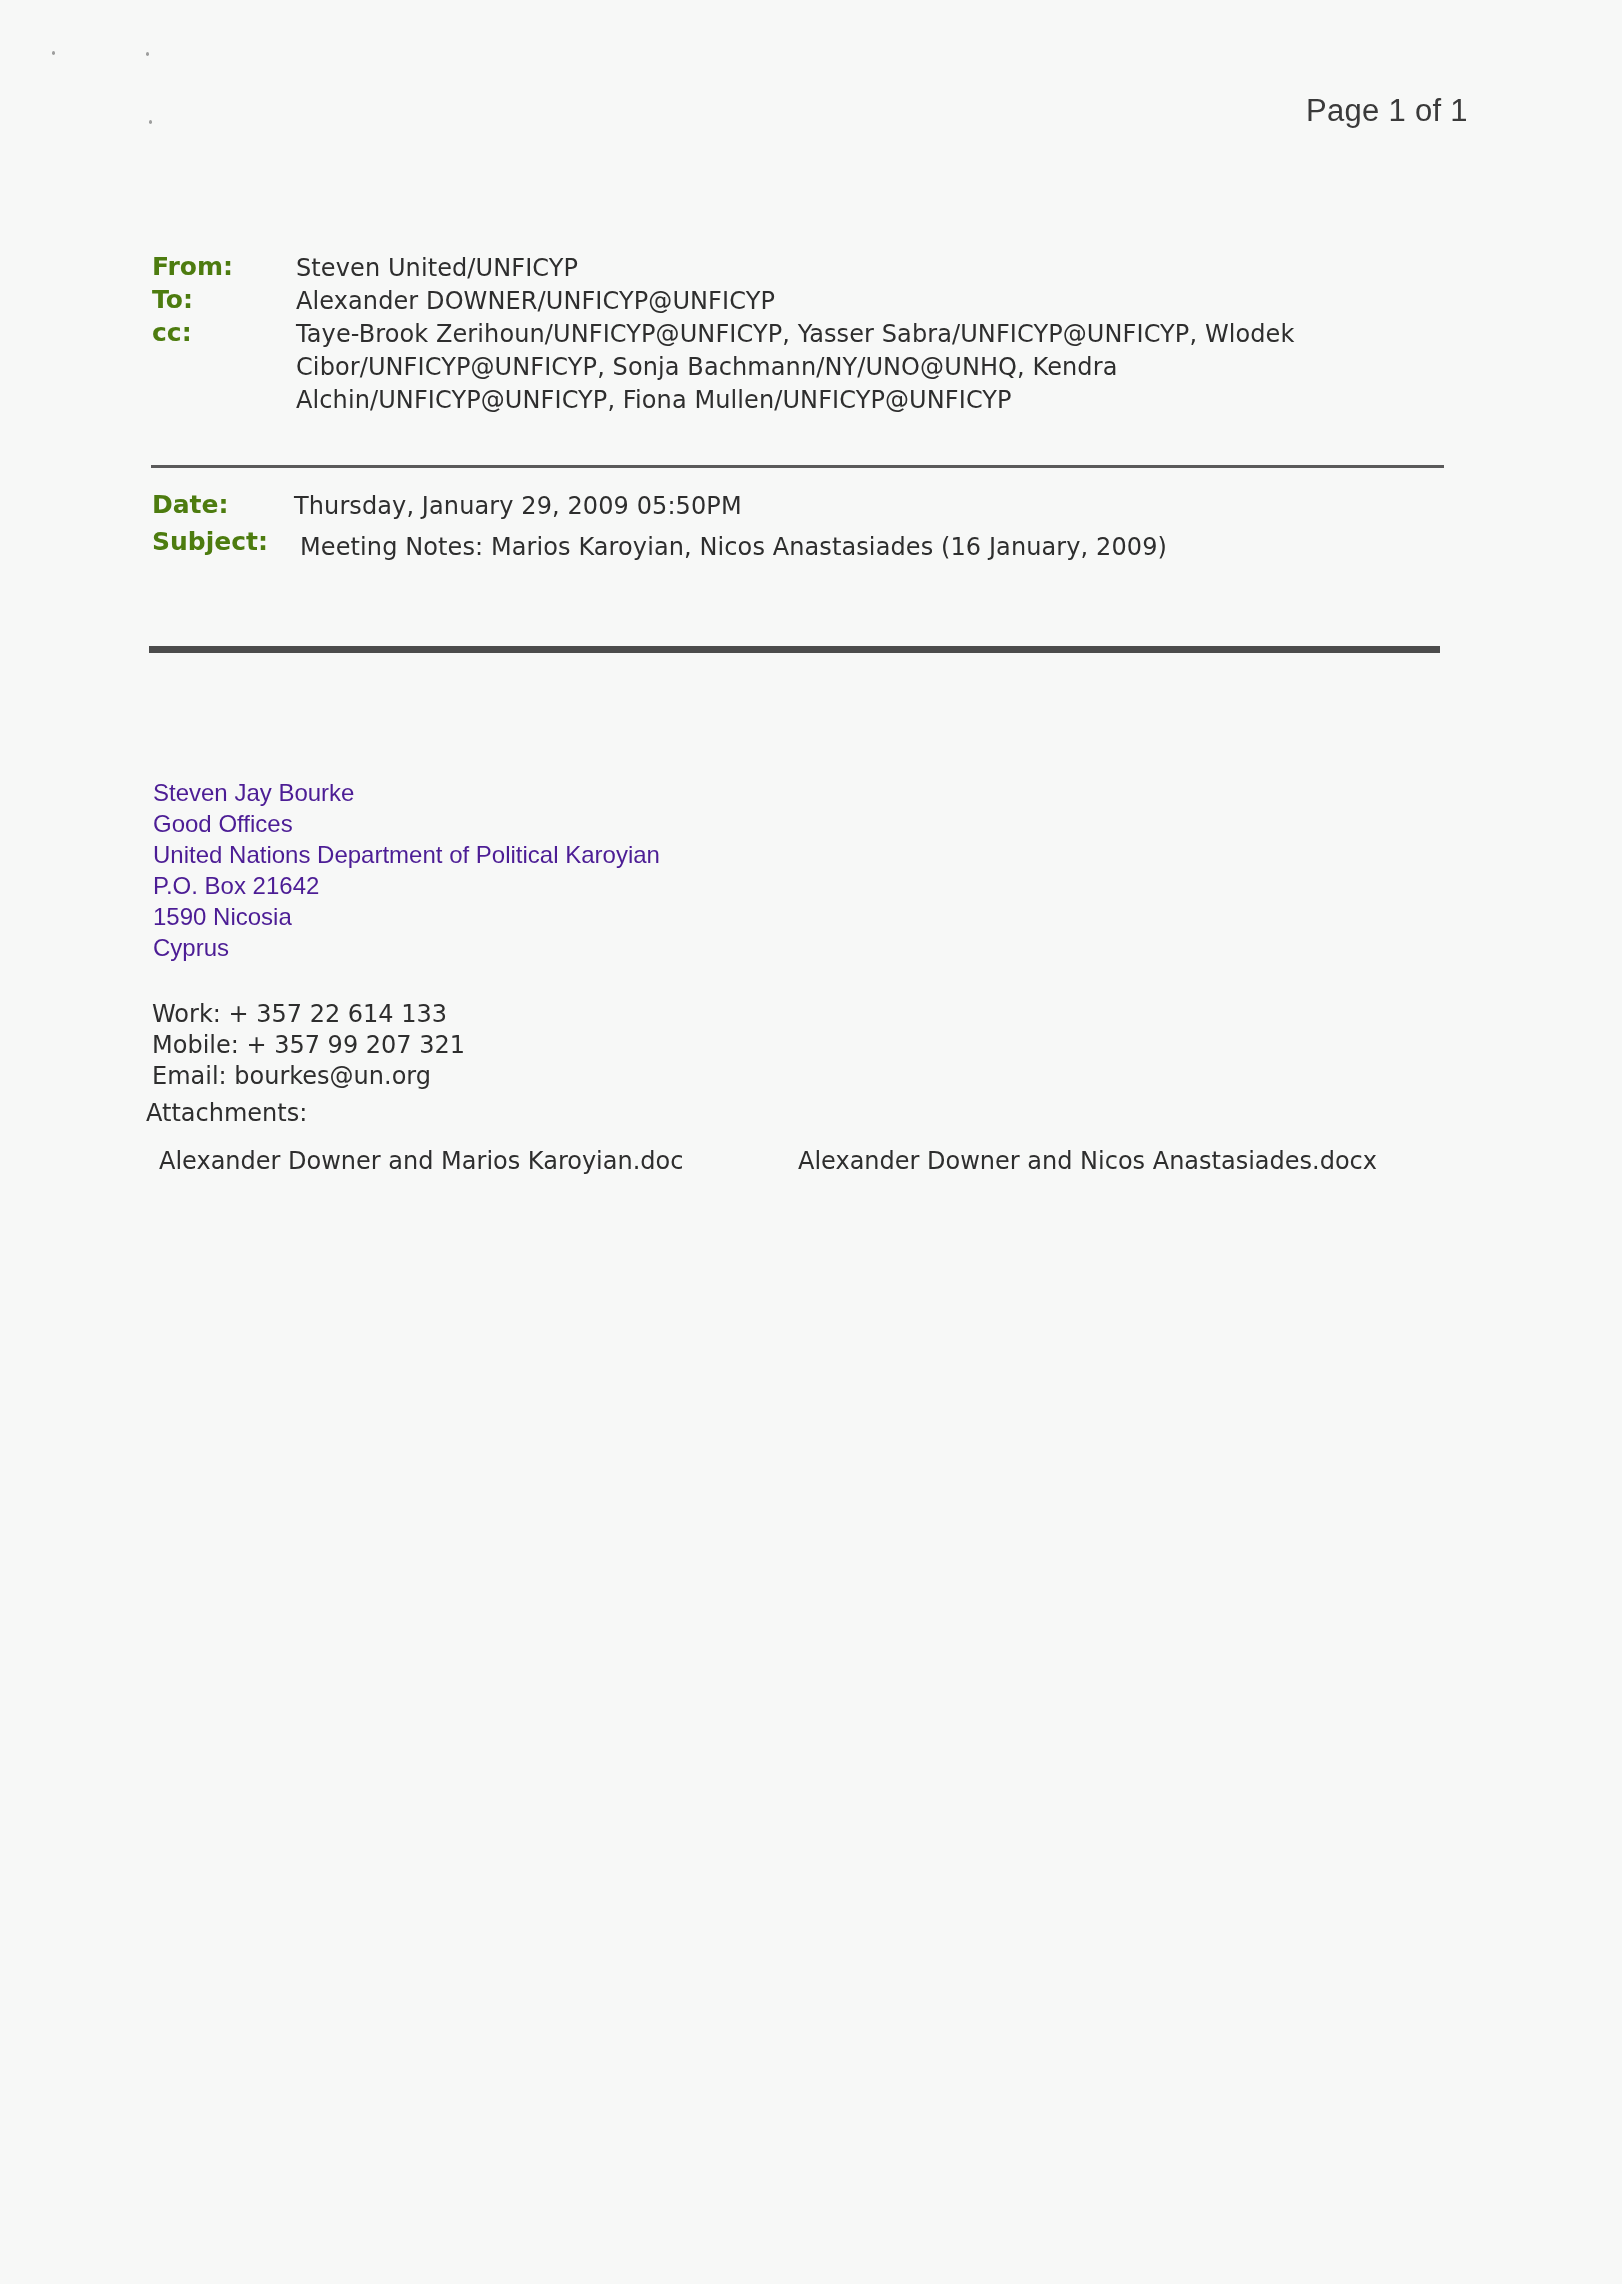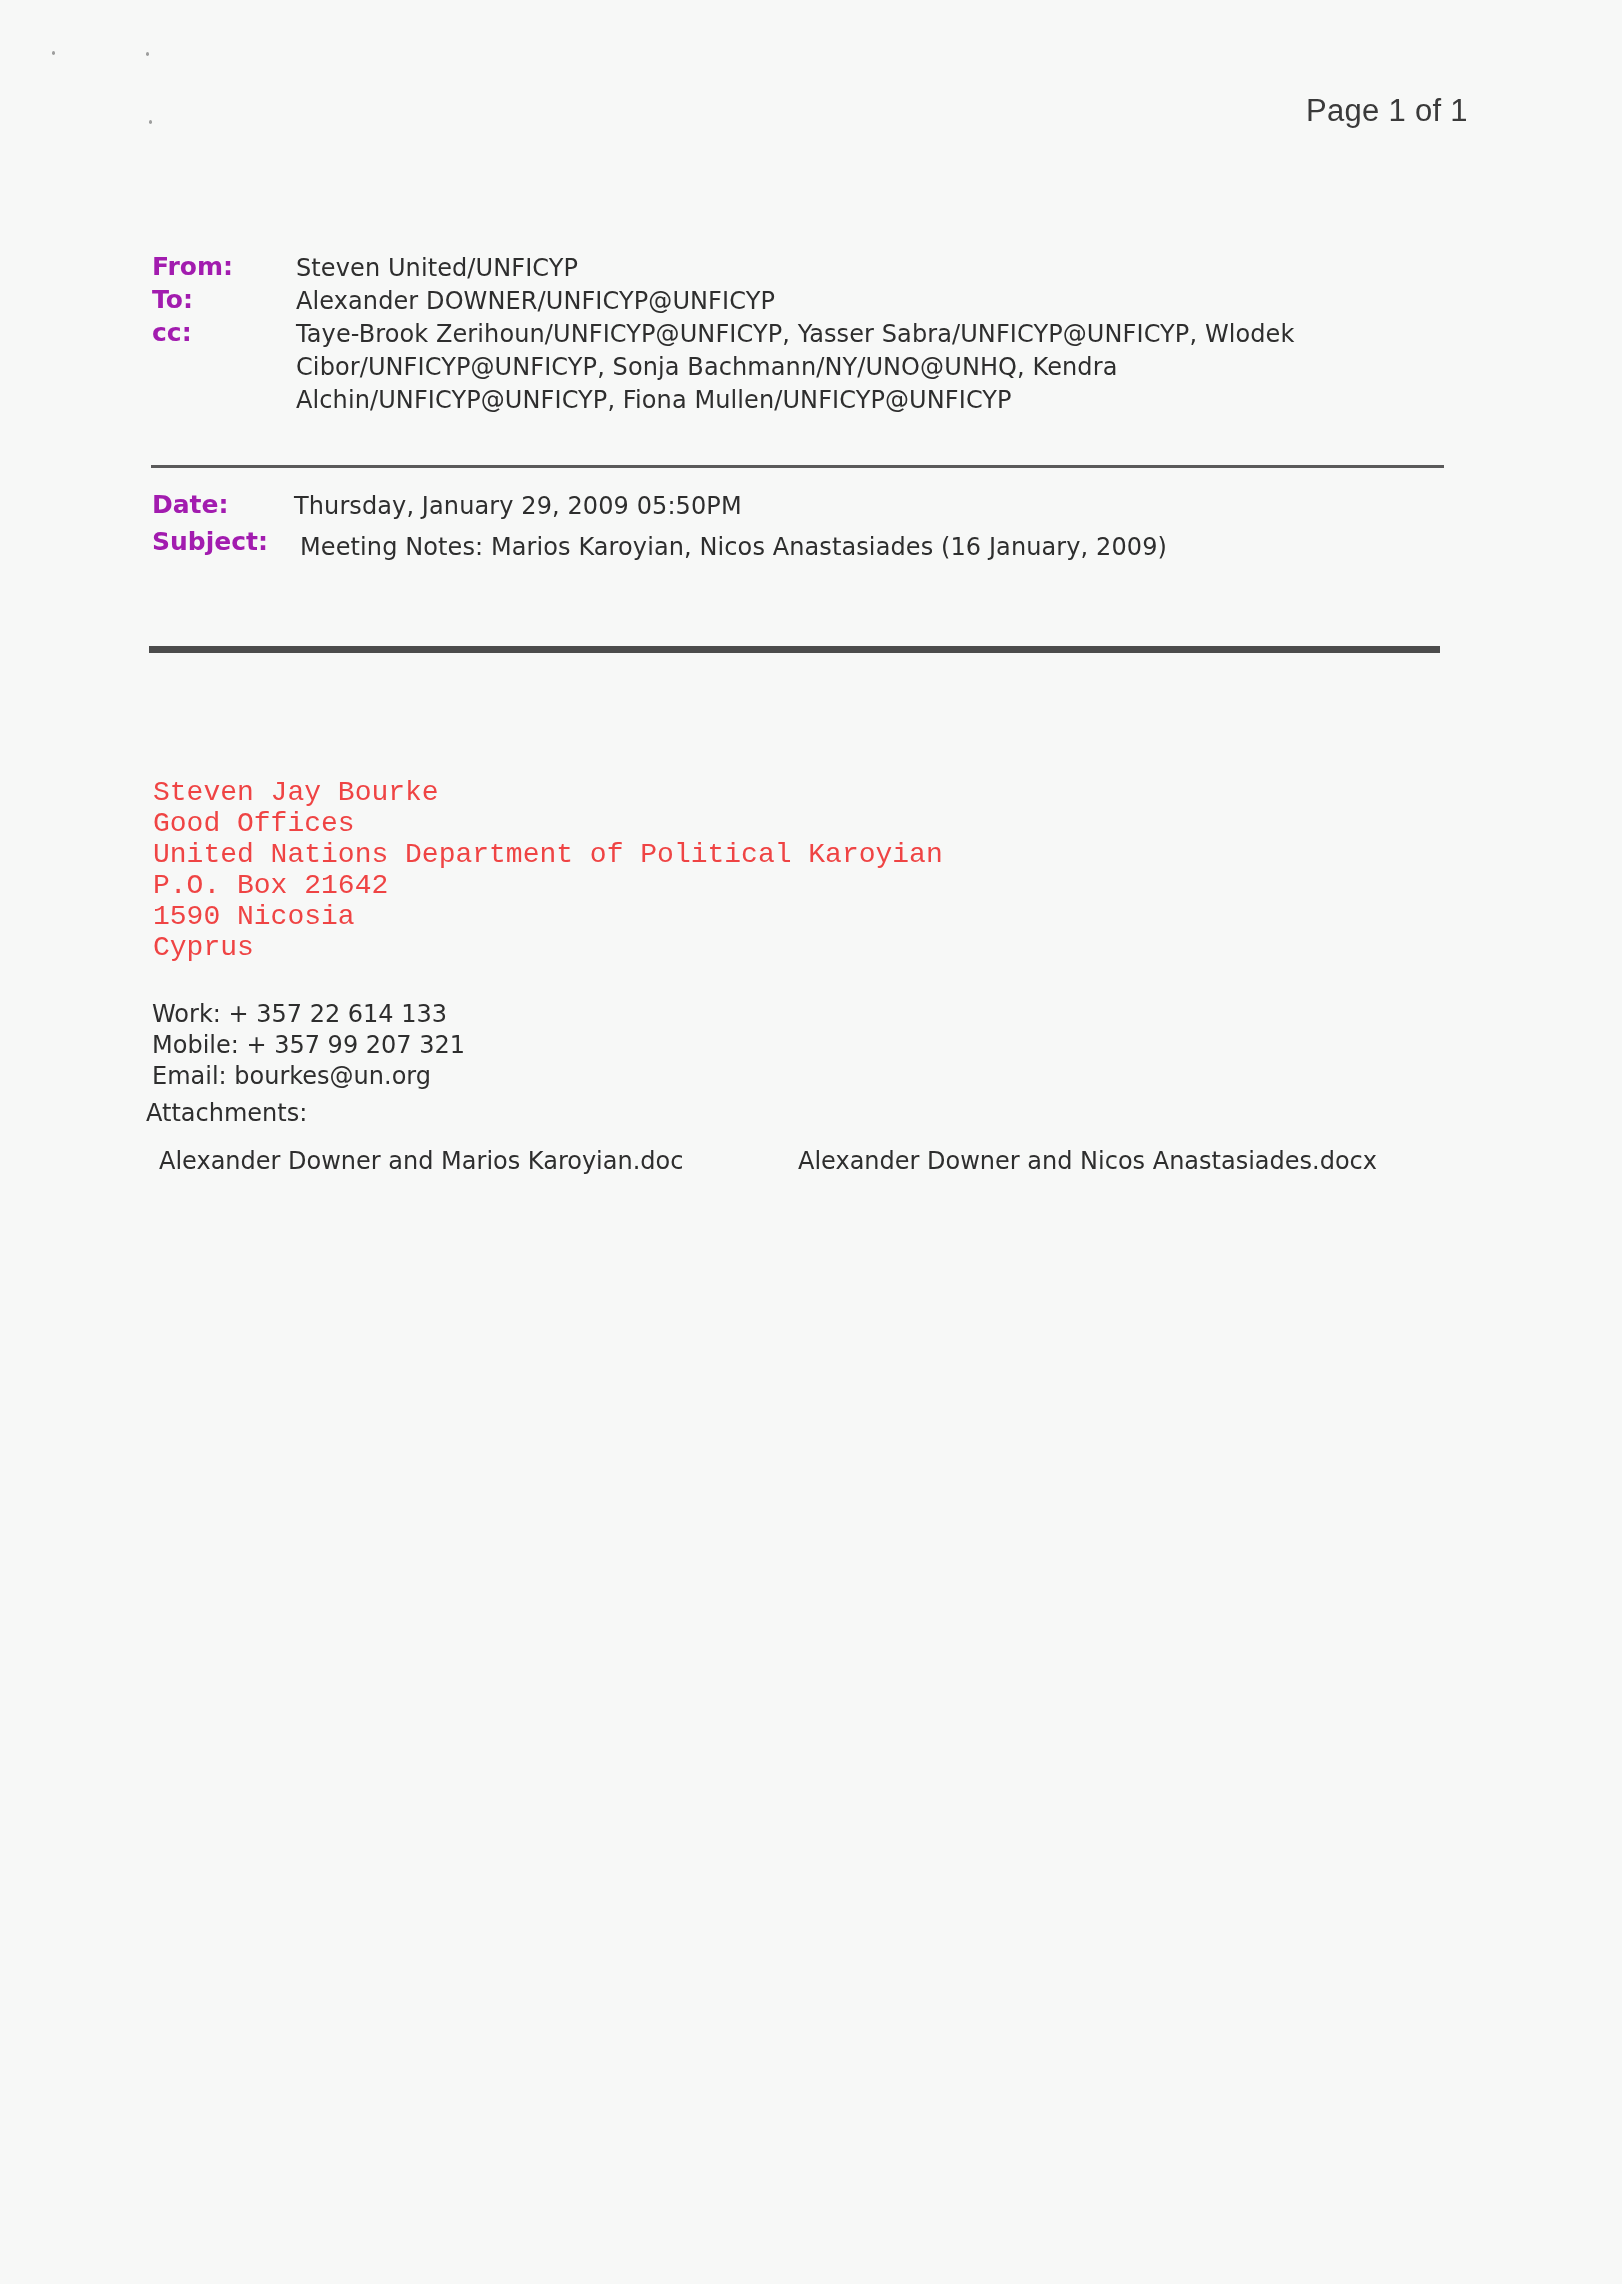--- a/index.html
+++ b/index.html
@@ -35,21 +35,21 @@
     .hdr-row {
       position: absolute;
       left: 0;
       width: 1622px;
     }
     .hdr-label {
       position: absolute;
       left: 152px;
       font-weight: bold;
       font-size: 25px;
-      color: #a21caf;
+      color: #4d7c0f;
       font-family: "DejaVu Sans", sans-serif;
     }
     .hdr-value {
       position: absolute;
       left: 296px;
       width: 1147px;
       font-size: 24px;
       line-height: 33px;
       color: #2e2e2e;
       font-family: "DejaVu Sans", sans-serif;
@@ -72,24 +72,24 @@
       left: 149px;
       top: 646px;
       width: 1291px;
       height: 7.3px;
       background: #4c4c4c;
     }
     .sig-block {
       position: absolute;
       left: 153px;
       top: 777px;
-      font-size: 28px;
+      font-size: 24px;
       line-height: 31px;
-      color: #ef4444;
-      font-family: Liberation Mono, monospace;
+      color: #4c1d95;
+      font-family: Liberation Sans, sans-serif;
     }
     .sig-line {
       display: block;
       white-space: nowrap;
     }
     .contact-block {
       position: absolute;
       left: 152px;
       top: 999px;
       font-size: 24px;

